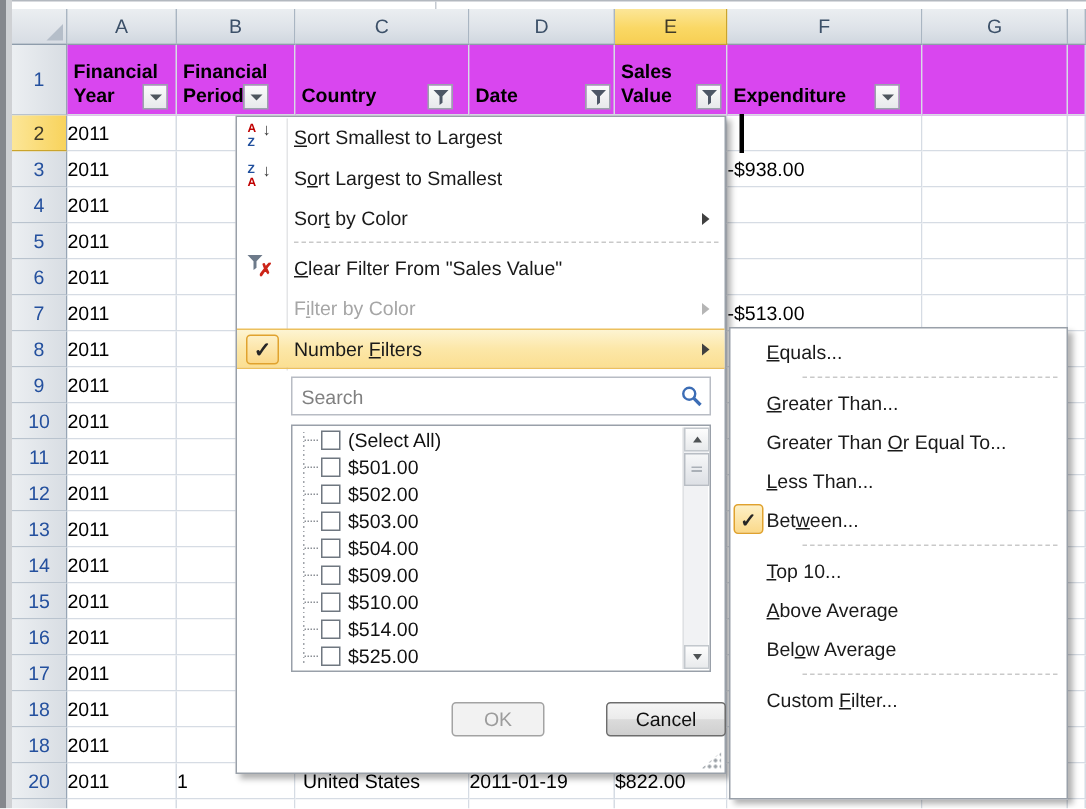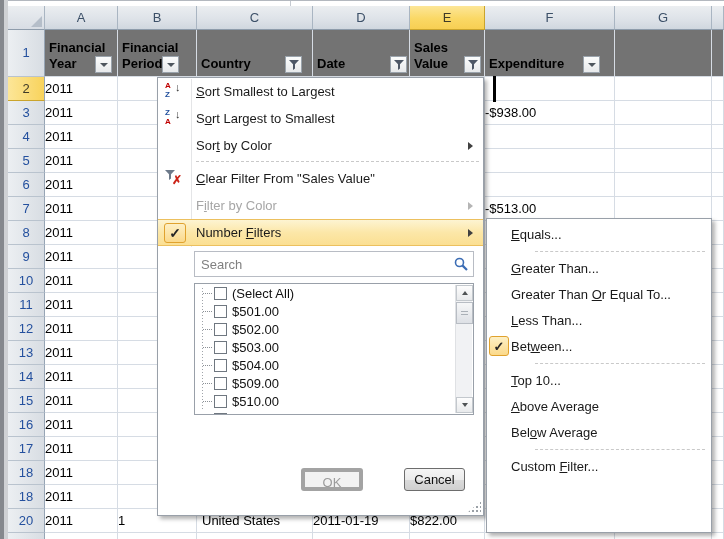--- a/index.html
+++ b/index.html
@@ -44,21 +44,21 @@
   
   .c{height:24px;line-height:23px;font-size:13px;color:#000;background:#fff;
     border-right:1px solid var(--grid);border-bottom:1px solid var(--grid);
     white-space:nowrap;overflow:hidden;}
   .num{text-align:left;}
   .cA.num{padding-right:6px;} .cB.num{padding-right:4px;}
   .cD.num,.cE.num{padding-right:5px;} .cF.num{padding-right:12px;}
   .txt{text-align:left;padding-left:5px;}
 
   
-  .fh{position:relative;height:47px;background:#737373;font-weight:bold;font-size:13px;
+  .fh{position:relative;height:47px;background:#d946ef;font-weight:bold;font-size:13px;
     border-right:1px solid var(--grid);border-bottom:1px solid var(--grid);
     display:flex;flex-direction:column;justify-content:flex-end;
     padding:0 0 4px 4px;line-height:16px;color:#000;}
   .rh1{height:47px;line-height:46px;}
   .fbtn{position:absolute;width:17px;height:17px;bottom:3px;
     background:linear-gradient(#fbfcfc,#e7e9eb);border:1px solid #9aa3ac;
     display:flex;align-items:center;justify-content:center;cursor:pointer;}
   .arr{width:0;height:0;border-left:4px solid transparent;border-right:4px solid transparent;
     border-top:4px solid #4e565e;}
 
@@ -93,21 +93,21 @@
     background:linear-gradient(#fdf0c6,#fbd98a);border:1px solid #e0a22e;border-radius:3px;}
 
   
   .search{position:absolute;left:36px;top:173px;width:280px;height:26px;}
   .search input{width:100%;height:100%;border:1px solid #b8bcc4;padding:0 26px 0 6px;
     font:13px "Liberation Sans",sans-serif;color:#333;outline:none;}
   .search input::placeholder{color:#808080;}
   .search svg{position:absolute;right:6px;top:6px;}
 
   
-  .vlist{position:absolute;left:36px;top:205px;width:280px;height:132px;border:1px solid #99a0a9;
+  .vlist{position:absolute;left:36px;top:205px;width:280px;height:165px;border:1px solid #99a0a9;
     background:#fff;overflow:hidden;}
   .vlist .vline{position:absolute;left:7px;top:4px;bottom:4px;width:1px;
     background:repeating-linear-gradient(#a0a4aa 0 1px,transparent 1px 3px);}
   .li{display:flex;align-items:center;height:18px;font-size:13px;color:#111;padding-left:8px;}
   .tree{width:9px;border-bottom:1px dotted #8c9096;margin-right:2px;}
   .cb{width:13px;height:13px;border:1px solid #6f7780;background:#fff;margin-right:5px;flex:none;}
 
   
   .sbar{position:absolute;right:1px;top:1px;bottom:1px;width:17px;background:#f1f2f4;border-left:1px solid #dfe1e4;}
   .sbtn{position:absolute;left:0;width:17px;height:16px;background:linear-gradient(#fdfdfd,#e8eaec);
@@ -116,22 +116,22 @@
   .sarr{width:0;height:0;border-left:3.5px solid transparent;border-right:3.5px solid transparent;}
   .sarr.u{border-bottom:4px solid #4f5355;} .sarr.d{border-top:4px solid #4f5355;}
   .sthumb{position:absolute;left:0;top:17px;width:17px;height:22px;
     background:linear-gradient(#f6f7f8,#dde0e5);border:1px solid #b8bdc4;}
   .sthumb::after{content:"";position:absolute;left:4px;right:4px;top:8px;height:5px;
     background:repeating-linear-gradient(#aab0b7 0 1px,transparent 1px 2.5px);}
 
   
   .btn{position:absolute;top:390px;height:23px;font:13px "Liberation Sans",sans-serif;
     text-align:center;line-height:21px;border-radius:3px;cursor:pointer;}
-  .btn.ok{left:143px;width:62px;background:#f2f2f2;border:4px solid #a3a3a3;color:#9c9c9c;}
-  .btn.cancel{left:246px;width:61px;color:#111;border:1px solid #6d6d6d;
+  .btn.ok{left:143px;width:62px;background:#f2f2f2;border:1px solid #a3a3a3;color:#9c9c9c;}
+  .btn.cancel{left:246px;width:80px;color:#111;border:1px solid #6d6d6d;
     background:linear-gradient(#f5f5f5,#ebebeb 50%,#dbdbdb 51%,#cfcfcf);}
   .grip{position:absolute;right:2px;bottom:2px;width:14px;height:12px;
     background-image:radial-gradient(#9aa0a6 1px,transparent 1.3px);background-size:4px 4px;
     clip-path:polygon(100% 0,100% 100%,0 100%);cursor:nwse-resize;}
 
   
   .submenu{position:absolute;left:486px;top:218px;width:226px;height:315px;background:#fff;
     border:1px solid #99a0a9;box-shadow:3px 3px 4px rgba(0,0,0,.3);z-index:11;font-size:13px;padding-top:2px;}
   .smi{position:relative;height:26px;display:flex;align-items:center;color:#1a1a1a;cursor:pointer;}
   .smi .gut{width:24px;flex:none;display:flex;align-items:center;justify-content:center;}

